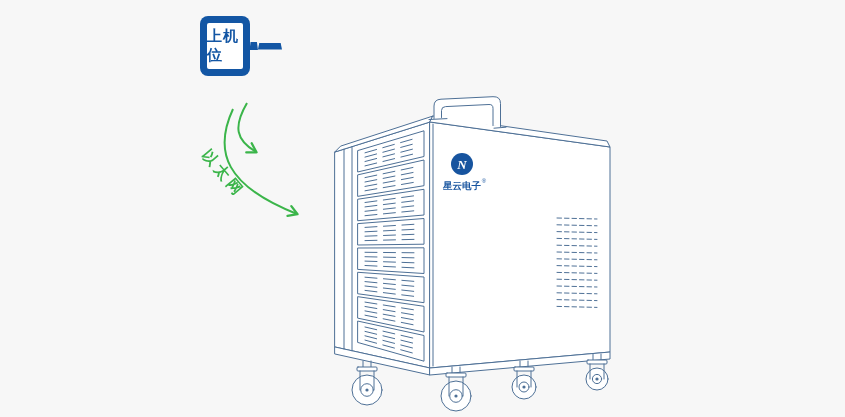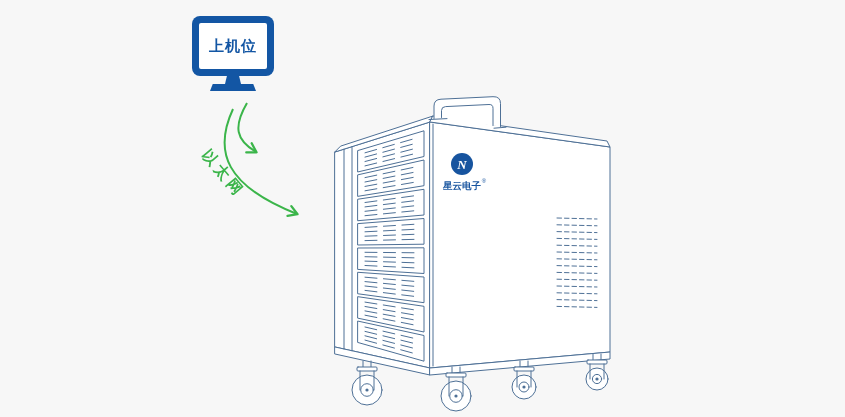--- a/index.html
+++ b/index.html
@@ -1,20 +1,20 @@
 <!DOCTYPE html>
 <html><head>
 <meta charset="utf-8">
 <style>
   html,body{margin:0;padding:0;}
   body{font-family:"Liberation Sans",sans-serif;}
   .stage{position:relative;width:845px;height:417px;background:#f7f7f7;overflow:hidden;}
 
   
-  .monitor{position:absolute;left:192px;top:16px;width:82px;display:flex;flex-direction:column;align-items:center;}
+  .monitor{position:absolute;left:200px;top:16px;width:82px;display:flex;align-items:center;}
   .monitor-frame{width:82px;height:60px;background:#1356a4;border-radius:8px;padding:7px;box-sizing:border-box;}
   .monitor-screen{width:100%;height:100%;background:#ffffff;border-radius:2px;display:flex;align-items:center;justify-content:center;}
   .monitor-screen span{font-size:15px;font-weight:bold;color:#1356a4;letter-spacing:1px;}
   .monitor-neck{width:16px;height:8px;background:#1356a4;clip-path:polygon(12% 0,88% 0,100% 100%,0 100%);}
   .monitor-base{width:46px;height:7px;background:#1356a4;clip-path:polygon(6% 0,94% 0,100% 100%,0 100%);}
 
   
   .eth-label{position:absolute;left:212px;top:146px;transform:rotate(50deg);transform-origin:0 0;
              color:#3bb54a;font-size:15px;font-weight:bold;letter-spacing:4px;white-space:nowrap;}
 

